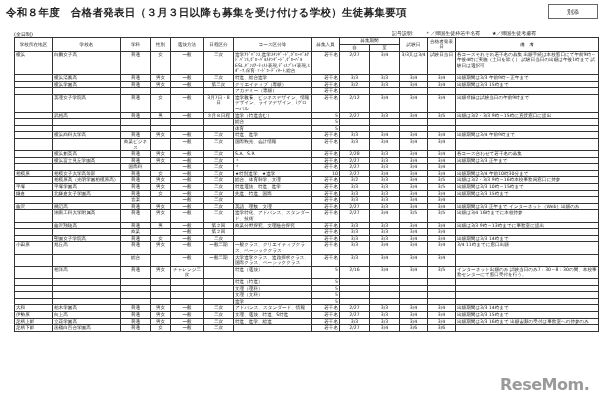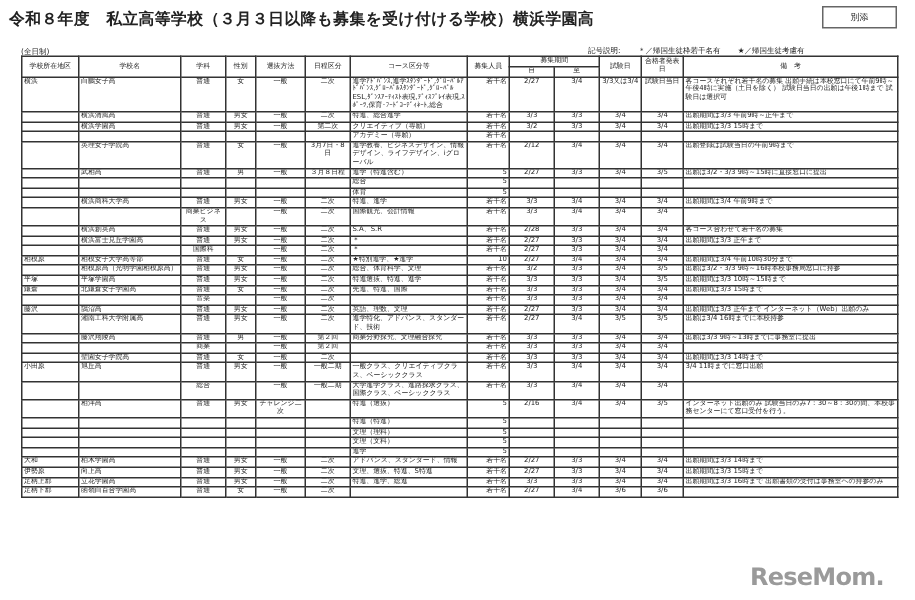--- a/index.html
+++ b/index.html
@@ -18,21 +18,21 @@
                overflow:hidden; white-space:normal; }
   table.main th { font-weight:normal; text-align:center; vertical-align:middle; height:9px; }
   .c { text-align:center; }
   .r { text-align:right; }
   .watermark { position:absolute; left:500px; top:375px; font-size:16px; font-weight:bold;
                color:#9a9a9a; font-family:"DejaVu Sans", sans-serif; letter-spacing:-0.5px; }
 </style>
 </head>
 <body>
 
-<div class="title">令和８年度　私立高等学校（３月３日以降も募集を受け付ける学校）横浜学園高</div>
+<div class="title">令和８年度　合格者発表日（３月３日以降も募集を受け付ける学校）生徒募集要項</div>
 <div class="attach">別添</div>
 <div class="subnote">(全日制)</div>
 <div class="legend">
   <span>記号説明:</span>
   <span>＊／帰国生徒枠若干名有</span>
   <span>★／帰国生徒考慮有</span>
 </div>
 
 <table class="main">
   <colgroup>

